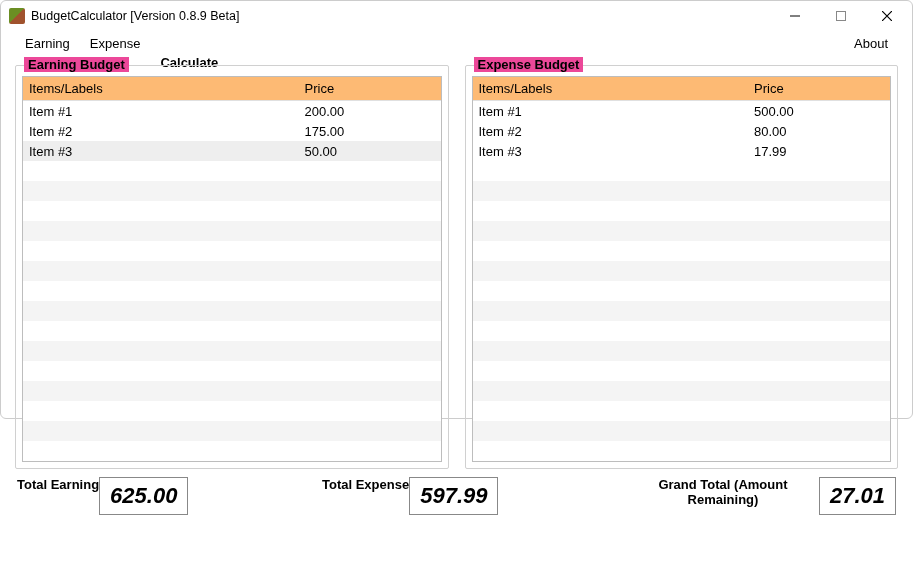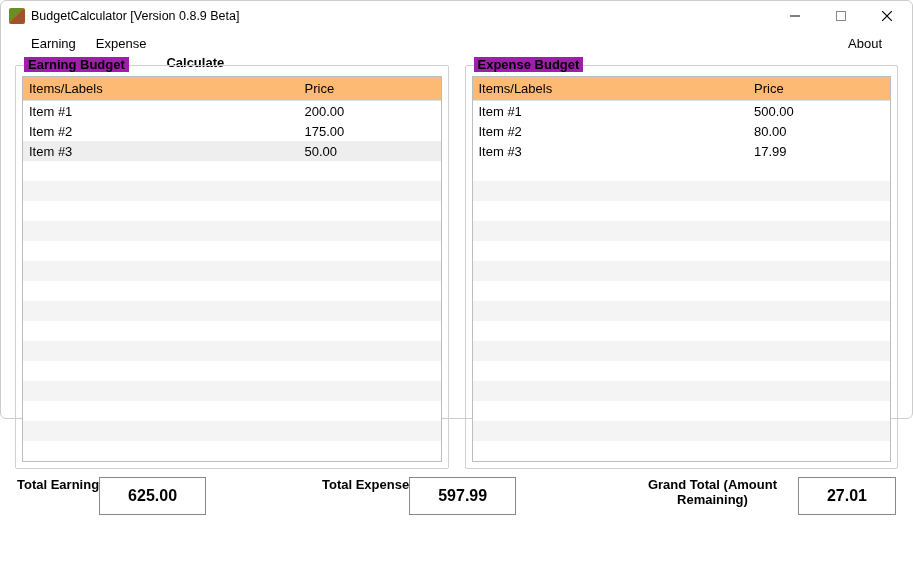--- a/index.html
+++ b/index.html
@@ -6,46 +6,46 @@
   html, body { width: 913px; height: 563px; font-family: "Segoe UI", Tahoma, sans-serif; font-size: 13px; background: #fff; color: #000; overflow: hidden; }
   .window { width: 913px; height: 419px; display: flex; flex-direction: column; border: 1px solid #ccc; border-radius: 6px; background: #fff; }
   
   .titlebar { height: 30px; display: flex; align-items: center; padding: 0 2px 0 8px; }
   .titlebar .app-icon { width: 16px; height: 16px; margin-right: 6px; display: inline-block; background: linear-gradient(135deg,#6b8e23 0 50%,#a0522d 50% 100%); border-radius: 2px; }
   .titlebar .title { flex: 0 0 auto; font-size: 12.5px; }
   .titlebar .spacer { flex: 1; }
   .titlebar .winbtn { width: 46px; height: 30px; display: flex; align-items: center; justify-content: center; font-family: "Segoe UI Symbol", sans-serif; font-size: 10px; color: #000; }
   .titlebar .winbtn.max { color: #888; }
   
-  .menubar { height: 24px; display: flex; align-items: stretch; padding: 0 20px; font-size: 13px; }
+  .menubar { height: 24px; display: flex; align-items: stretch; padding: 0 14px; font-size: 13px; }
   .menubar .menu-item { padding: 3px 10px 3px 10px; display: flex; align-items: center; }
   .menubar .menu-item.active { font-weight: 700; margin-top: 28px; }
   .menubar .flex { flex: 1; }
   
   .content { flex: 1; padding: 10px 14px 10px 14px; display: flex; flex-direction: column; gap: 8px; }
   .panels { flex: 1; display: flex; gap: 16px; min-height: 0; }
   .groupbox { flex: 1; border: 1px solid #d0d0d0; border-radius: 2px; padding: 10px 6px 6px 6px; position: relative; display: flex; flex-direction: column; min-height: 0; }
-  .groupbox .legend { position: absolute; top: -9px; left: 8px; background: #a21caf; padding: 0 4px; font-weight: 700; font-size: 13px; }
+  .groupbox .legend { position: absolute; top: -9px; left: 8px; background: #ec4899; padding: 0 4px; font-weight: 700; font-size: 13px; }
   .listview { flex: 1; border: 1px solid #bdbdbd; background: #fdba74; display: flex; flex-direction: column; min-height: 0; overflow: hidden; }
   .lv-header { display: flex; height: 24px; align-items: center; border-bottom: 1px solid #e0e0e0; font-size: 13px; }
   .lv-header .col { padding: 3px 6px; }
   .col-label { flex: 0 0 66%; }
   .col-price { flex: 0 0 34%; }
   .lv-body { flex: 1; overflow: hidden; }
   .lv-row { display: flex; height: 20px; align-items: center; font-size: 13px; }
   .lv-row:nth-child(odd) { background: #ffffff; }
   .lv-row:nth-child(even) { background: #ffffff; }
   .lv-row .col { padding: 1px 6px; }
   .lv-row.alt { background: #f4f4f4; }
   .lv-row.selected { background: #eeeeee; }
   
   .totals { display: flex; gap: 36px; padding: 0 2px 4px 2px; }
   .total { flex: 1; display: flex; flex-direction: row; align-items: stretch; }
   .total .caption { text-align: center; font-weight: 700; font-size: 13px; margin-bottom: 2px; }
-  .total .value { border: 1px solid #888; height: 38px; display: flex; align-items: center; justify-content: flex-end; padding: 0 28px; font-size: 16px; font-weight: 700; background: #fff; }
+  .total .value { border: 1px solid #888; height: 38px; display: flex; align-items: center; justify-content: flex-end; padding: 0 10px; font-size: 22px; font-weight: 700; background: #fff; font-style: italic; }
 </style>
 </head>
 <body>
 
 <div class="window">
 
   <div class="titlebar">
     <span class="app-icon"></span>
     <span class="title">BudgetCalculator [Version 0.8.9 Beta]</span>
     <span class="spacer"></span>

